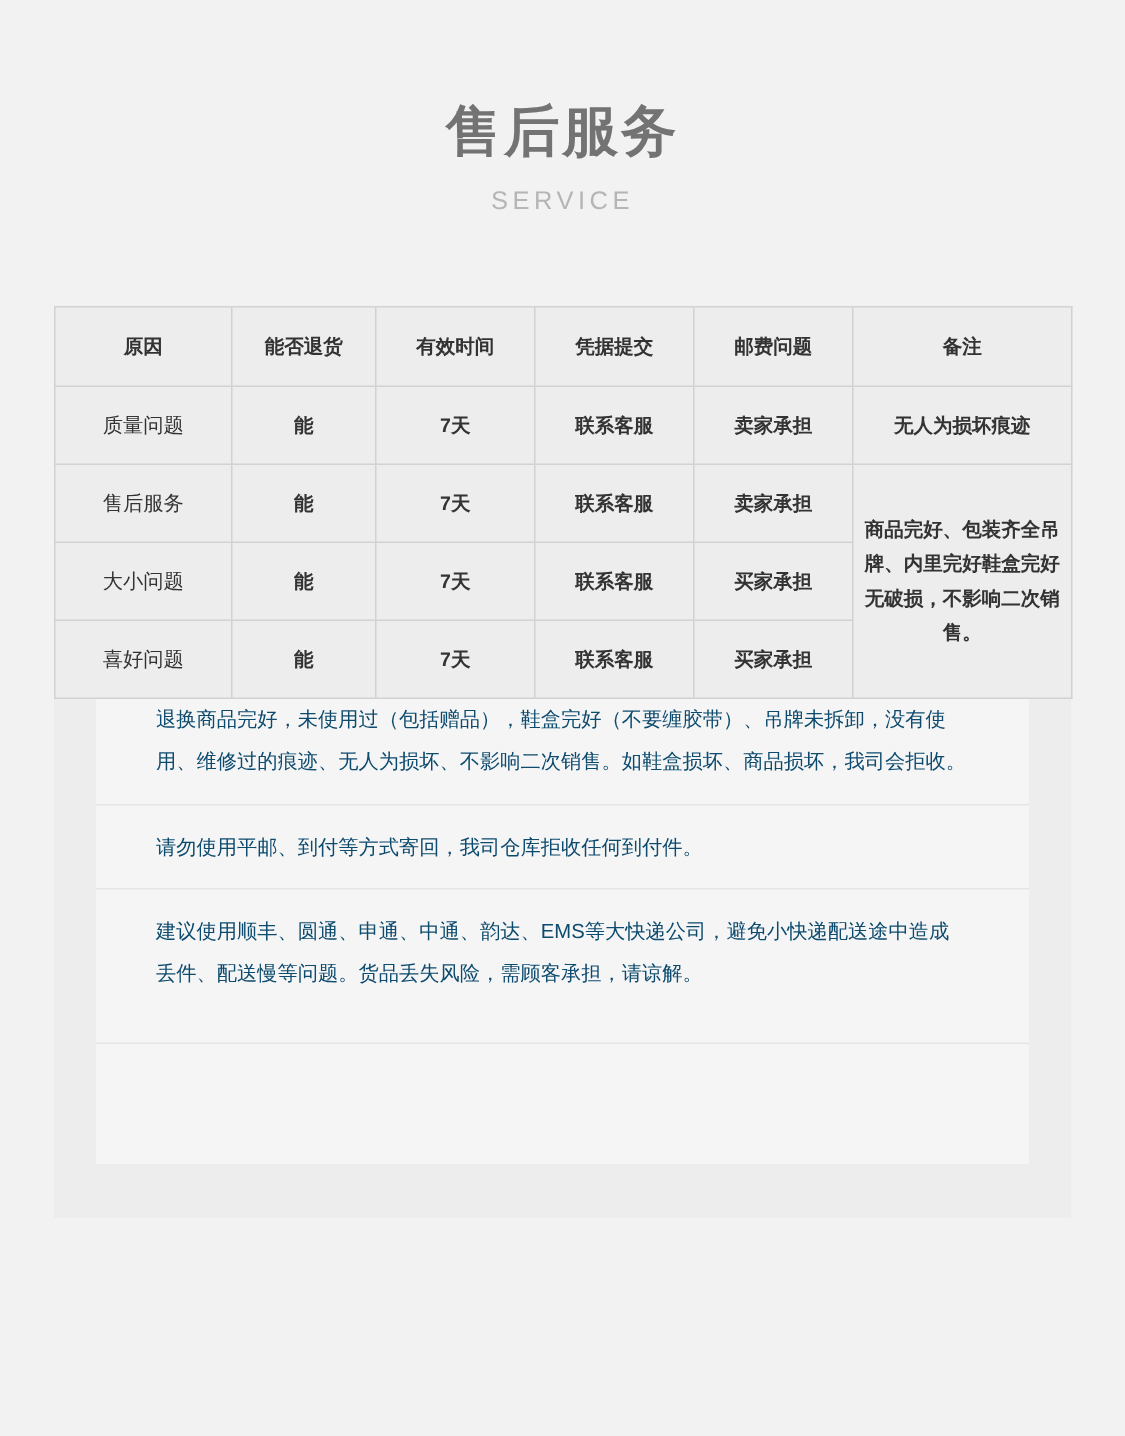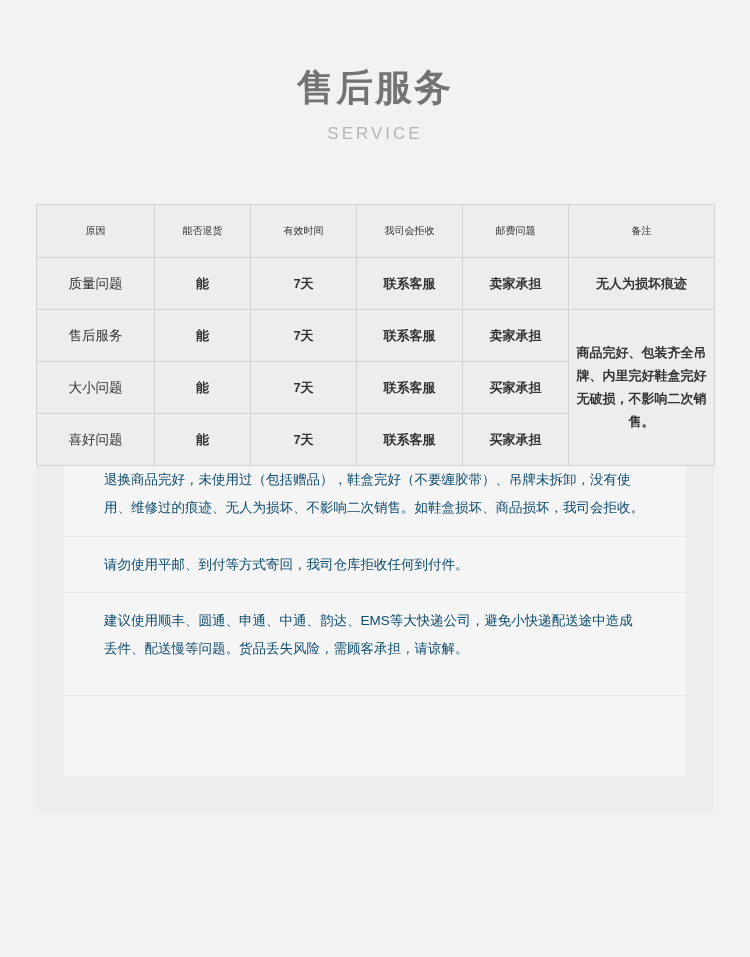--- a/index.html
+++ b/index.html
@@ -59,22 +59,22 @@
   }
   table.svc th, table.svc td {
     border: 1px solid #d2d2d2;
     text-align: center;
     font-size: 13.5px;
     color: #333;
     padding: 0 4px;
   }
   table.svc th {
     height: 52px;
-    font-weight: normal;
-    font-size: 10px;
+    font-weight: bold;
+    font-size: 13px;
   }
   table.svc td {
     height: 51px;
     font-weight: bold;
     font-size: 13px;
   }
   table.svc td.reason {
     font-weight: normal;
     font-size: 13.5px;
     text-align: center;
@@ -143,21 +143,21 @@
           <col class="c2">
           <col class="c3">
           <col class="c4">
           <col class="c5">
       </colgroup>
       <thead>
         <tr>
           <th>原因</th>
           <th>能否退货</th>
           <th>有效时间</th>
-          <th>我司会拒收</th>
+          <th>凭据提交</th>
           <th>邮费问题</th>
           <th>备注</th>
         </tr>
       </thead>
       <tbody>
         <tr>
           <td class="reason">质量问题</td>
           <td>能</td>
           <td>7天</td>
           <td>联系客服</td>

